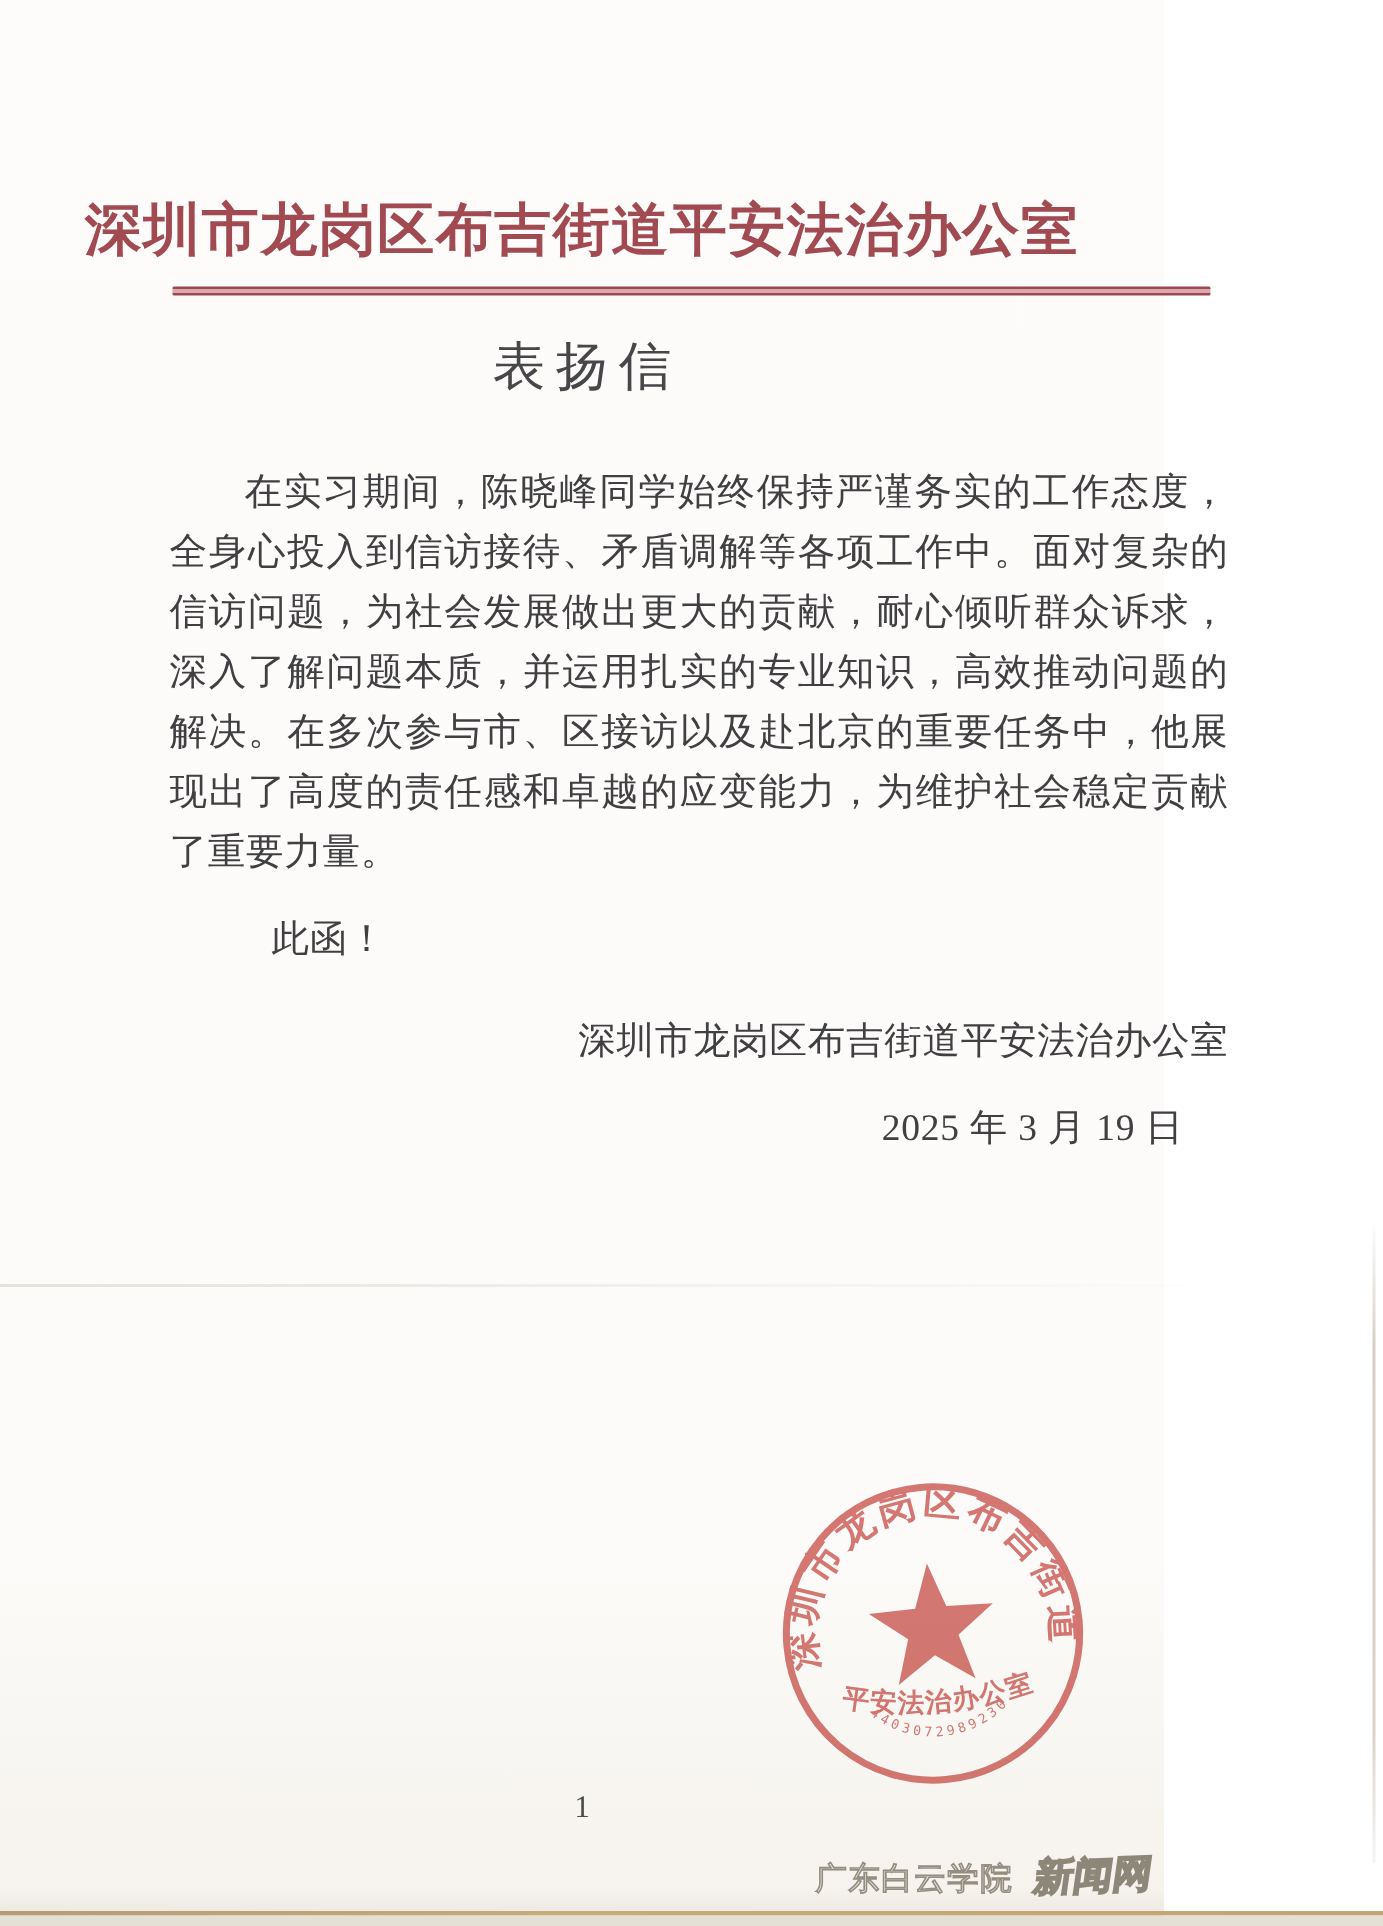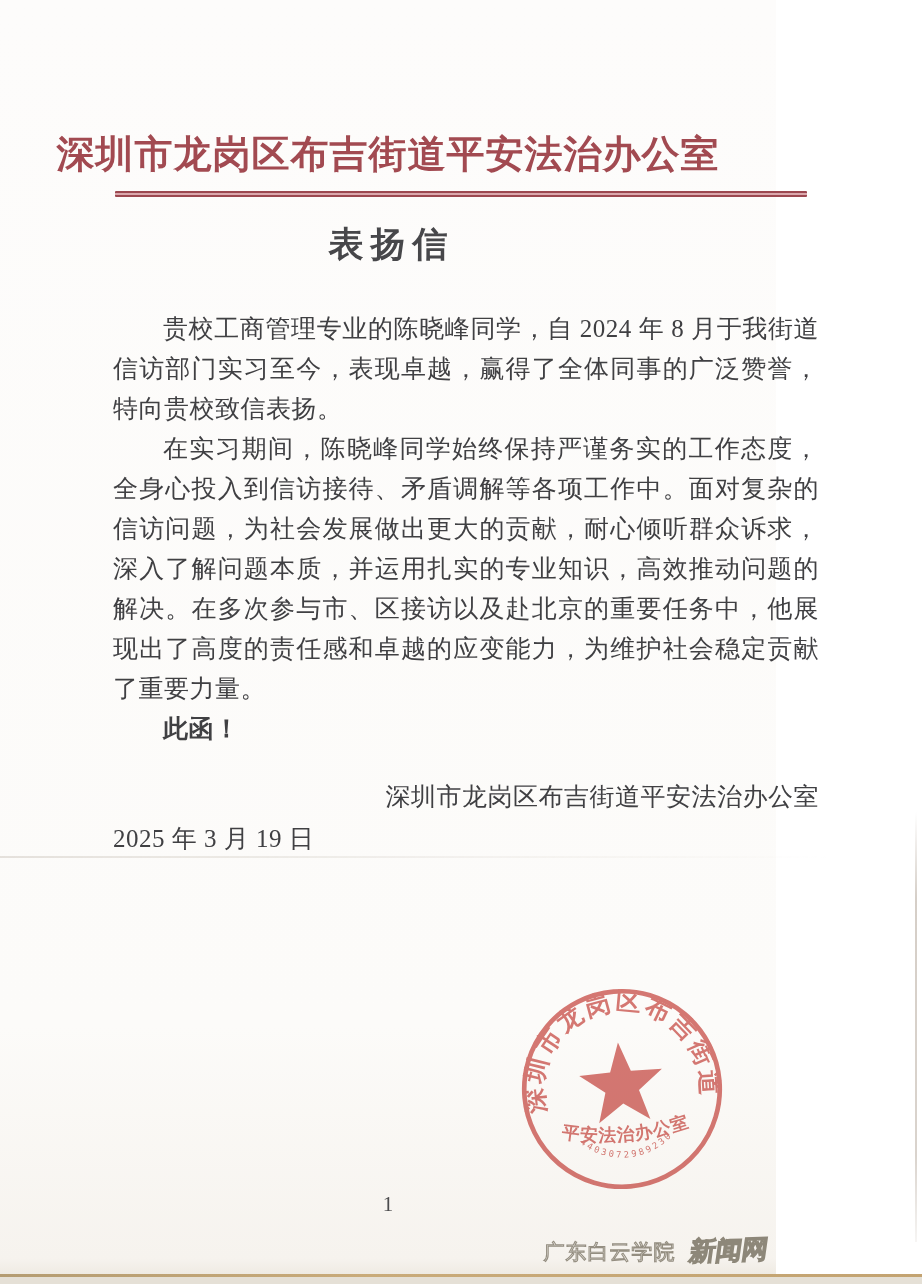--- a/index.html
+++ b/index.html
@@ -18,33 +18,33 @@
     font-weight:bold;font-size:38px;line-height:56px;letter-spacing:1px;
     color:#a24a51;
   }
   .red-rule{
     position:absolute;top:191px;left:115px;width:692px;height:6px;
     background:linear-gradient(180deg,#9c4850 0%,#9c4850 26%,#dba8ad 26%,#dba8ad 72%,#9c4850 72%,#9c4850 100%);
     border-radius:1px;
   }
   .doc-title{
     position:absolute;top:222px;left:0;width:100%;
-    text-align:center;font-weight:bold;font-size:35px;line-height:46px;
+    text-align:center;font-weight:normal;font-size:35px;line-height:46px;
     letter-spacing:7px;color:#47474a;text-indent:7px;
   }
   
   .letter-body{
     position:absolute;top:309px;left:113px;width:706px;
     font-size:25px;line-height:40px;letter-spacing:0.5px;
   }
   .letter-body p{margin:0;text-indent:2em;text-align:justify;}
   .salutation{margin:0;}
-  .closing{margin:0;text-indent:2em;font-weight:bold;}
+  .closing{margin:18px;text-indent:2em;}
   .signature{margin-top:28px;text-align:right;}
-  .sign-date{margin-top:2px;text-align:left;padding-right:30px;}
+  .sign-date{margin-top:18px;text-align:right;padding-right:30px;}
   
   .stamp{
     position:absolute;left:518px;top:985px;width:208px;height:208px;
     transform:rotate(-5deg);
     mix-blend-mode:multiply;opacity:0.82;
     pointer-events:none;
   }
   .stamp svg{width:100%;height:100%;}
   
   .page-number{
@@ -90,21 +90,20 @@
 </head>
 <body>
 
 <div class="page">
 
   <div class="letterhead">深圳市龙岗区布吉街道平安法治办公室</div>
   <div class="red-rule"></div>
   <div class="doc-title">表扬信</div>
 
   <div class="letter-body">
-    <p>贵校工商管理专业的陈晓峰同学，自 2024 年 8 月于我街道信访部门实习至今，表现卓越，赢得了全体同事的广泛赞誉，特向贵校致信表扬。</p>
     <p>在实习期间，陈晓峰同学始终保持严谨务实的工作态度，全身心投入到信访接待、矛盾调解等各项工作中。面对复杂的信访问题，为社会发展做出更大的贡献，耐心倾听群众诉求，深入了解问题本质，并运用扎实的专业知识，高效推动问题的解决。在多次参与市、区接访以及赴北京的重要任务中，他展现出了高度的责任感和卓越的应变能力，为维护社会稳定贡献了重要力量。</p>
     <div class="closing">此函！</div>
     <div class="signature">深圳市龙岗区布吉街道平安法治办公室</div>
     <div class="sign-date">2025 年 3 月 19 日</div>
   </div>
 
   <div class="stamp">
     <svg viewBox="0 0 200 200" xmlns="http://www.w3.org/2000/svg">
       <defs>
         <path id="arcTop" d="M 40.1,146.8 A 76,76 0 1 1 159.9,146.8" fill="none"></path>

